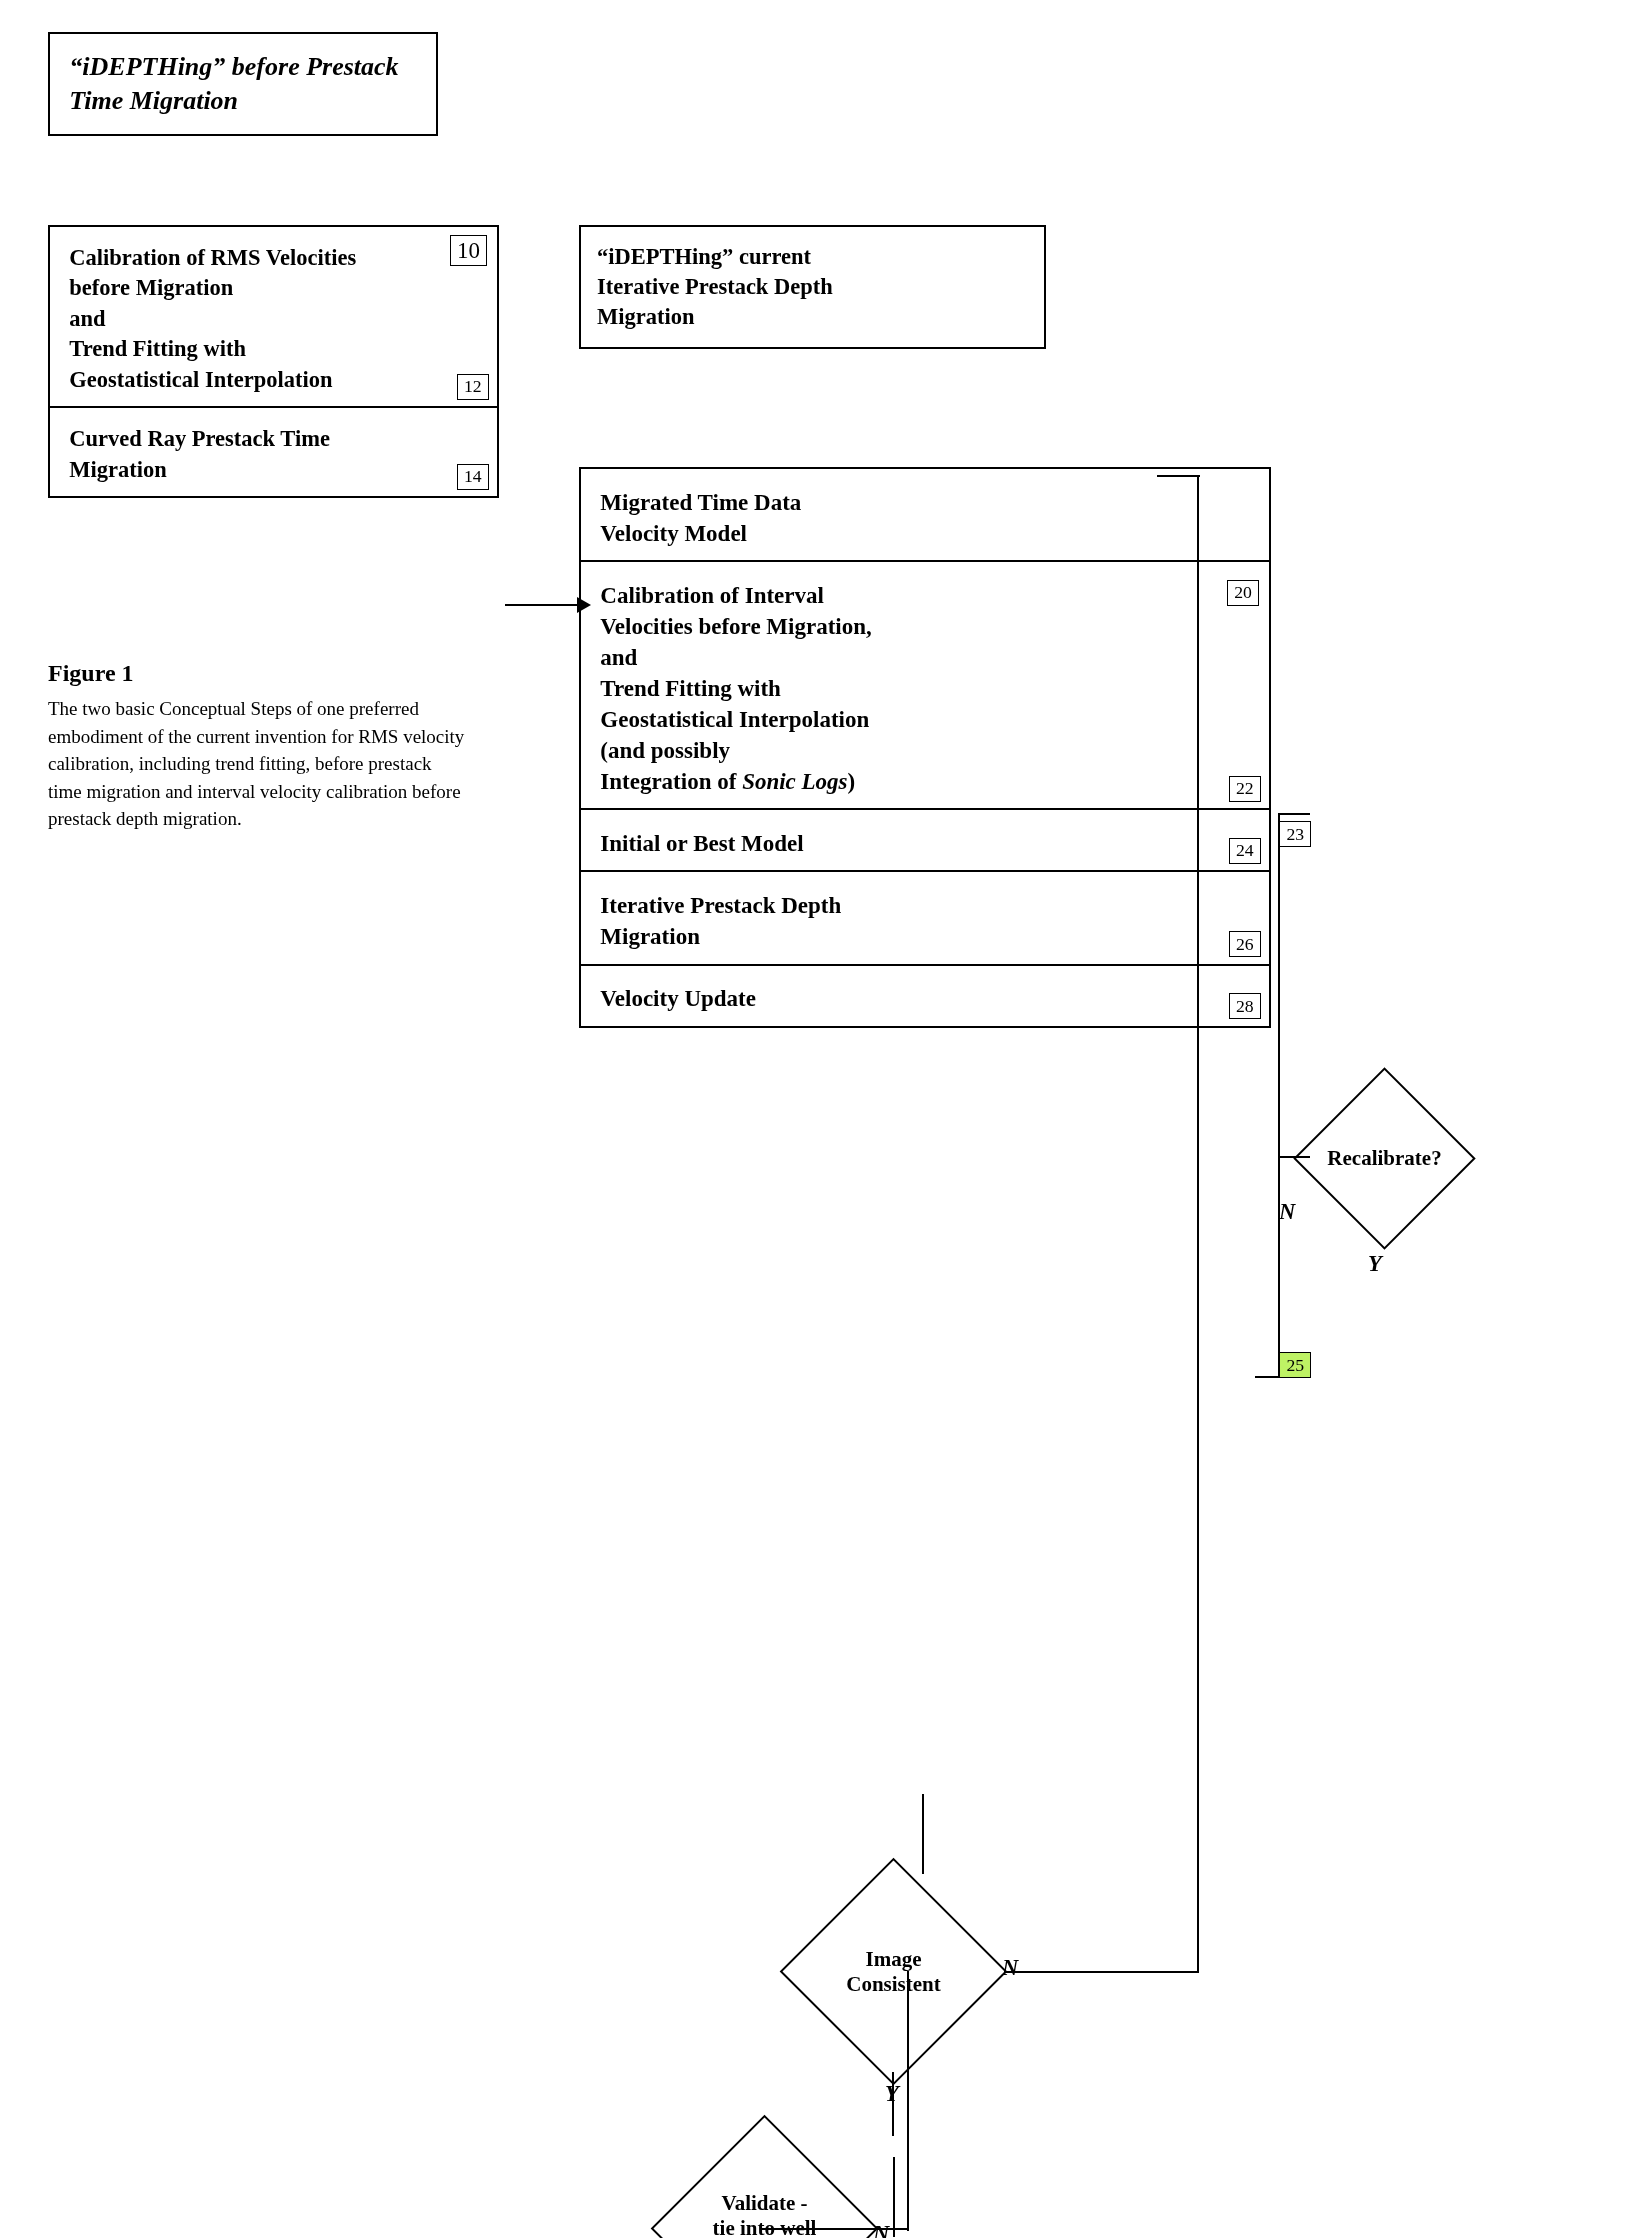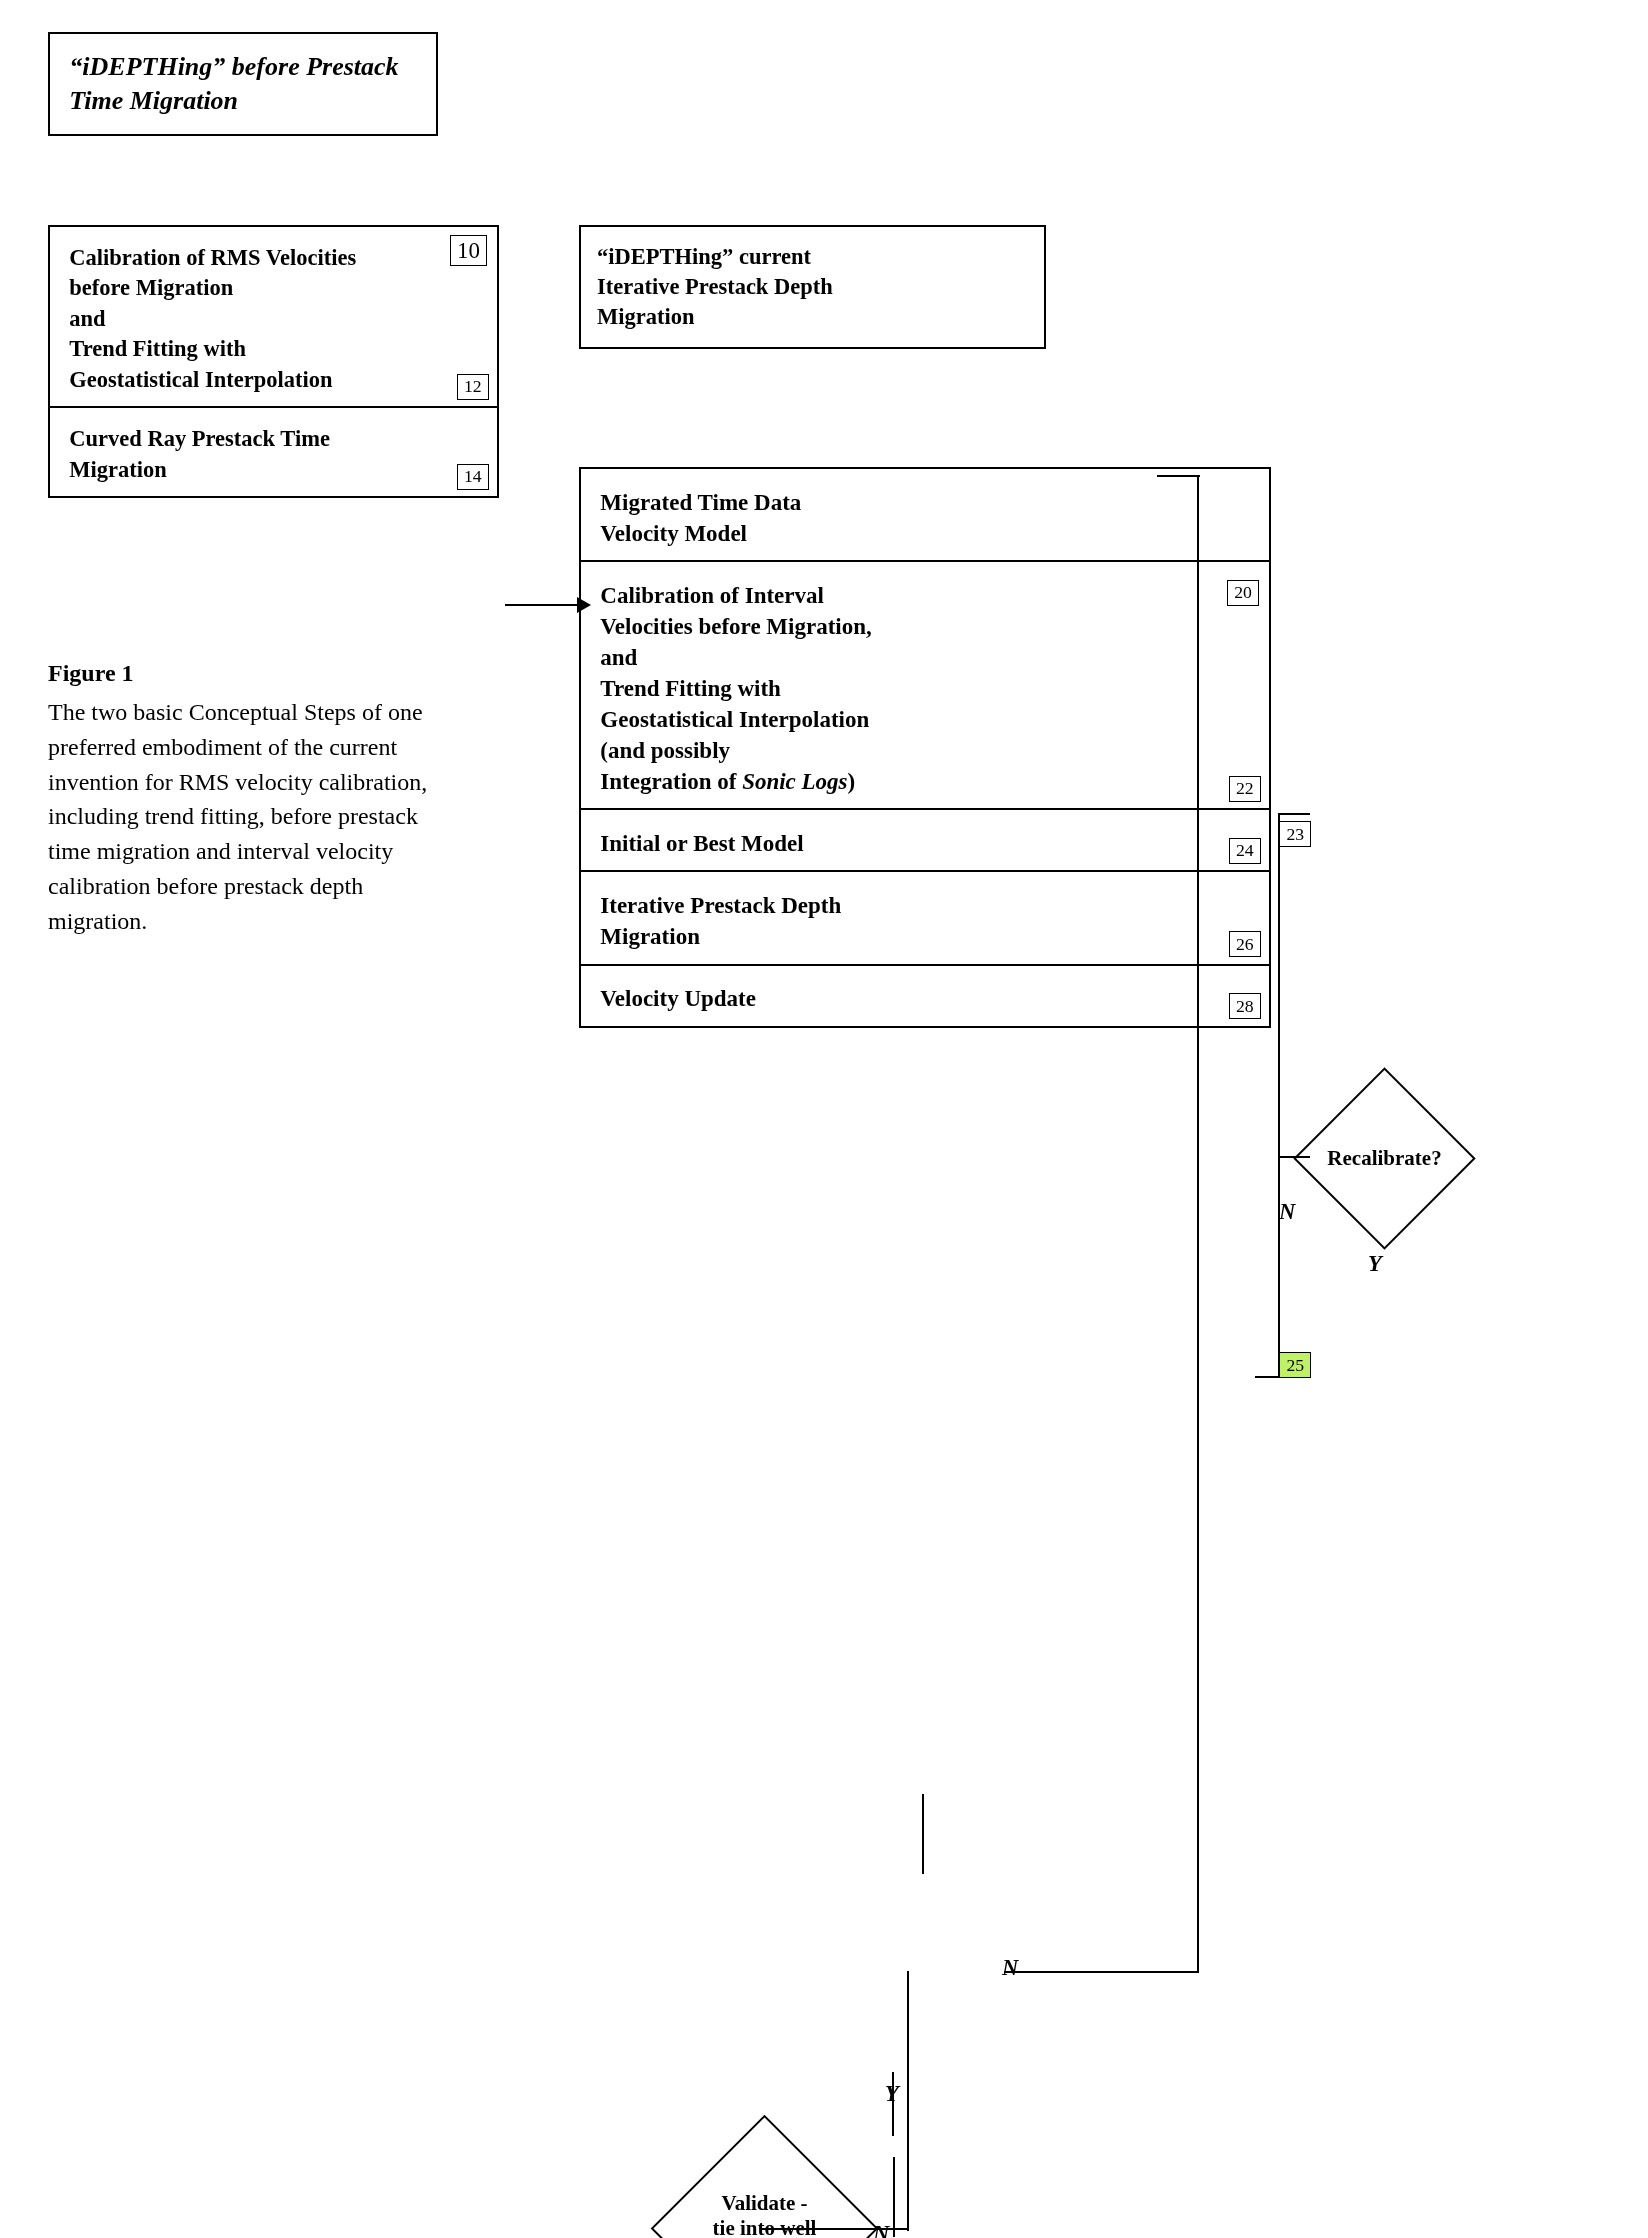--- a/index.html
+++ b/index.html
@@ -75,21 +75,21 @@
       top: 660px;
       left: 48px;
       width: 418px;
     }
     .figure-title {
       font-size: 24px;
       font-weight: bold;
       margin-bottom: 8px;
     }
     .figure-text {
-      font-size: 24px;
+      font-size: 19px;
       line-height: 1.45;
     }
 
     
     .right-title-box {
       position: absolute;
       top: 225px;
       left: 579px;
       width: 467px;
       border: 2.4px solid #000;
@@ -257,20 +257,26 @@
   <div style="position:absolute; top:813px; left:1278px; width:2.4px; height:563px; background:#000;"></div>
 
   <div style="position:absolute; top:813px; left:1278px; width:32px; height:2.4px; background:#000;"></div>
 
   <div style="position:absolute; top:1376px; left:1255px; width:24px; height:2.4px; background:#000;"></div>
 
   <div style="position:absolute; top:1156px; left:1278px; width:32px; height:2.4px; background:#000;"></div>
 
   <div style="position:absolute; top:1794px; left:922px; width:2.4px; height:80px; background:#000;"></div>
 
+  <div style="position:absolute; top:1867px; left:789px; width:209px; height:209px; display:flex; align-items:center; justify-content:center;">
+    <div style="width:161px; height:161px; transform:rotate(45deg); border:2.4px solid #000; background:#fff; position:absolute;"></div>
+    <div style="position:relative; z-index:1; text-align:center; font-size:21px; font-weight:bold;">
+      Image<br>Consistent
+    </div>
+  </div>
 
   <div style="position:absolute; top:1955px; left:1002px; font-size:22.5px; font-weight:bold; font-style:italic;">N</div>
 
   <div style="position:absolute; top:1971px; left:1004px; width:193px; height:2.4px; background:#000;"></div>
 
   <div style="position:absolute; top:475px; left:1197px; width:2.4px; height:1498px; background:#000;"></div>
 
   <div style="position:absolute; top:475px; left:1157px; width:43px; height:2.4px; background:#000;"></div>
 
   <div style="position:absolute; top:2081px; left:885px; font-size:22.5px; font-weight:bold; font-style:italic;">Y</div>

